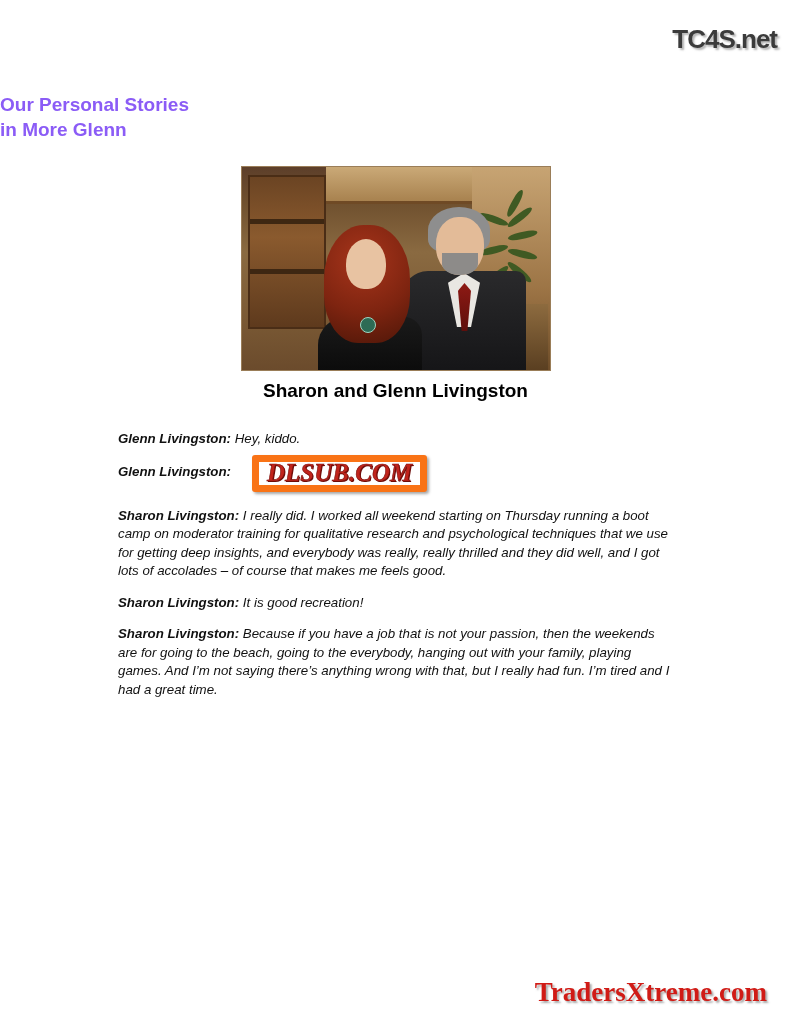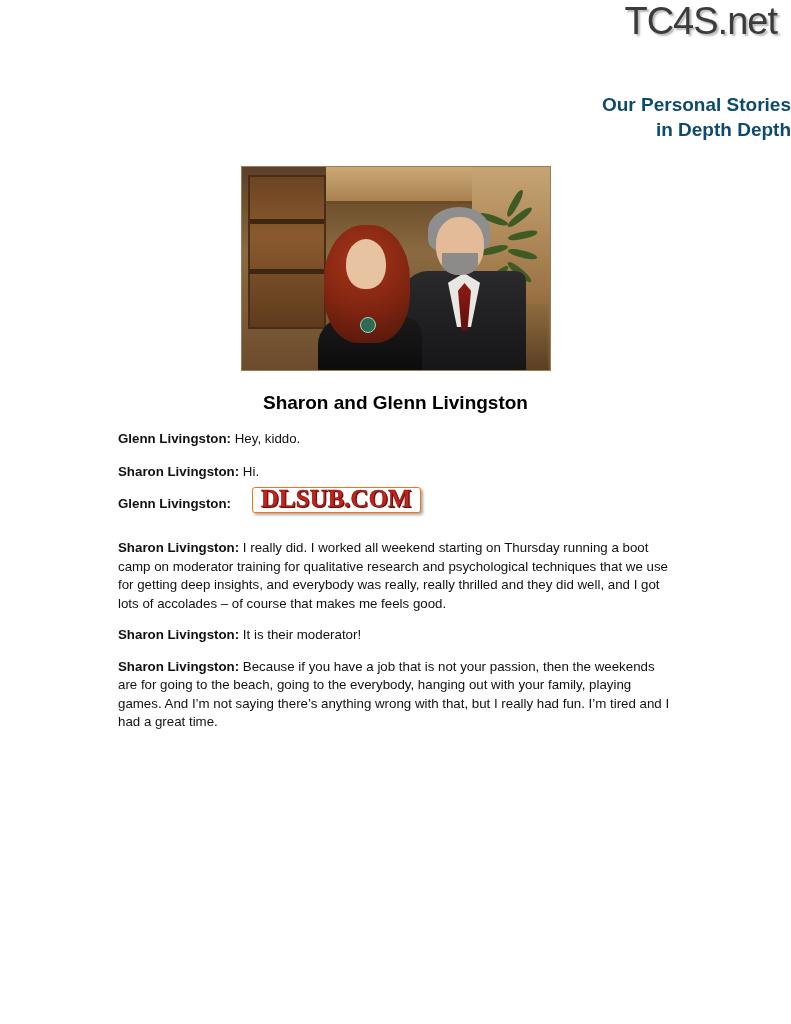--- a/index.html
+++ b/index.html
@@ -18,41 +18,41 @@
   .page {
     position: relative;
     width: 791px;
     height: 1024px;
     background: #ffffff;
   }
 
   
   .top-watermark {
     position: absolute;
-    top: 0;
+    top: 24px;
     right: 14px;
     font-family: "Liberation Sans", sans-serif;
-    font-weight: normal;
-    font-size: 38px;
+    font-weight: bold;
+    font-size: 26px;
     letter-spacing: -1px;
     color: #3b3b3b;
     text-shadow: 2px 2px 2px rgba(120,120,120,0.55);
   }
 
   
   .doc-title {
     position: absolute;
     top: 92px;
     left: 0;
     width: 791px;
-    text-align: right;
+    text-align: left;
     font-weight: bold;
     font-size: 19px;
     line-height: 25px;
-    color: #0c4a6e;
+    color: #8b5cf6;
   }
 
   
   .photo-frame {
     position: absolute;
     top: 166px;
     left: 241px;
     width: 310px;
     height: 205px;
     background: #c8a882;
@@ -185,35 +185,36 @@
     position: absolute;
     left: 216px; top: 116px;
     width: 13px; height: 48px;
     background: linear-gradient(180deg,#8e1a14,#5e0f0c);
     clip-path: polygon(50% 0%, 100% 16%, 72% 100%, 28% 100%, 0% 16%);
   }
 
   
   .names {
     position: absolute;
-    top: 392px;
+    top: 380px;
     left: 0;
     width: 791px;
     text-align: center;
     font-weight: bold;
     font-size: 19px;
     color: #000;
   }
 
   
   .transcript {
     position: absolute;
     top: 430px;
     left: 118px;
     width: 556px;
+    font-style: italic;
   }
   .para {
     margin: 0 0 13px 0;
     font-size: 13.3px;
     line-height: 18.5px;
     color: #111;
     text-align: left;
   }
   .para .spk {
     font-weight: bold;
@@ -226,21 +227,21 @@
   .obscured-line {
     position: relative;
     min-height: 30px;
   }
   .dlsub {
     position: absolute;
     left: 134px;
     top: -8px;
     padding: 2px 8px 3px 8px;
     background: #ffffff;
-    border: 1px solid #f97316;
+    border: 7px solid #f97316;
     border-radius: 3px;
     box-shadow: 2px 2px 3px rgba(0,0,0,0.35);
     font-family: "Liberation Serif", serif;
     font-weight: bold;
     font-size: 25px;
     letter-spacing: 0px;
     color: #c0241c;
     -webkit-text-stroke: 0.6px #7a0f0b;
     text-shadow: 1px 1px 0 #6d0c09;
     white-space: nowrap;
@@ -261,21 +262,21 @@
 </style>
 </head>
 <body>
 
 <div class="page">
 
   <div class="top-watermark">TC4S.net</div>
 
   <div class="doc-title">
     <div>Our Personal Stories</div>
-    <div>in Depth Depth</div>
+    <div>in More Glenn</div>
   </div>
 
   <div class="photo-frame">
     <div class="photo-inner">
       <div class="ph-topwall"></div>
       <div class="ph-rightwall"></div>
       <div class="ph-shelf">
         <div class="ph-shelf-line" style="top:42px"></div>
         <div class="ph-shelf-line" style="top:92px"></div>
       </div>
@@ -305,39 +306,37 @@
   </div>
 
   <div class="names">Sharon and Glenn Livingston</div>
 
   <div class="transcript">
 
     <p class="para short">
       <span class="spk">Glenn Livingston:</span><span>  Hey, kiddo.</span>
     </p>
 
-    <p class="para short">
-      <span class="spk">Sharon Livingston:</span><span>  Hi.</span>
-    </p>
 
     <p class="para short obscured-line">
       <span class="spk">Glenn Livingston:</span><span></span>
       <span class="dlsub">DLSUB.COM</span>
     </p>
 
     <p class="para">
       <span class="spk">Sharon Livingston:</span><span>  I really did.  I worked all weekend starting on Thursday running a boot camp on moderator training for qualitative research and psychological techniques that we use for getting deep insights, and everybody was really, really thrilled and they did well, and I got lots of accolades – of course that makes me feels good.</span>
     </p>
 
 
     <p class="para">
-      <span class="spk">Sharon Livingston:</span><span>  It is their moderator!</span>
+      <span class="spk">Sharon Livingston:</span><span>  It is good recreation!</span>
     </p>
 
 
     <p class="para">
       <span class="spk">Sharon Livingston:</span><span>  Because if you have a job that is not your passion, then the weekends are for going to the beach, going to the everybody, hanging out with your family, playing games.  And I’m not saying there’s anything wrong with that, but I really had fun.  I’m tired and I had a great time.</span>
     </p>
 
   </div>
 
+  <div class="bottom-watermark">TradersXtreme.com</div>
 
 </div>
 
 </body></html>

